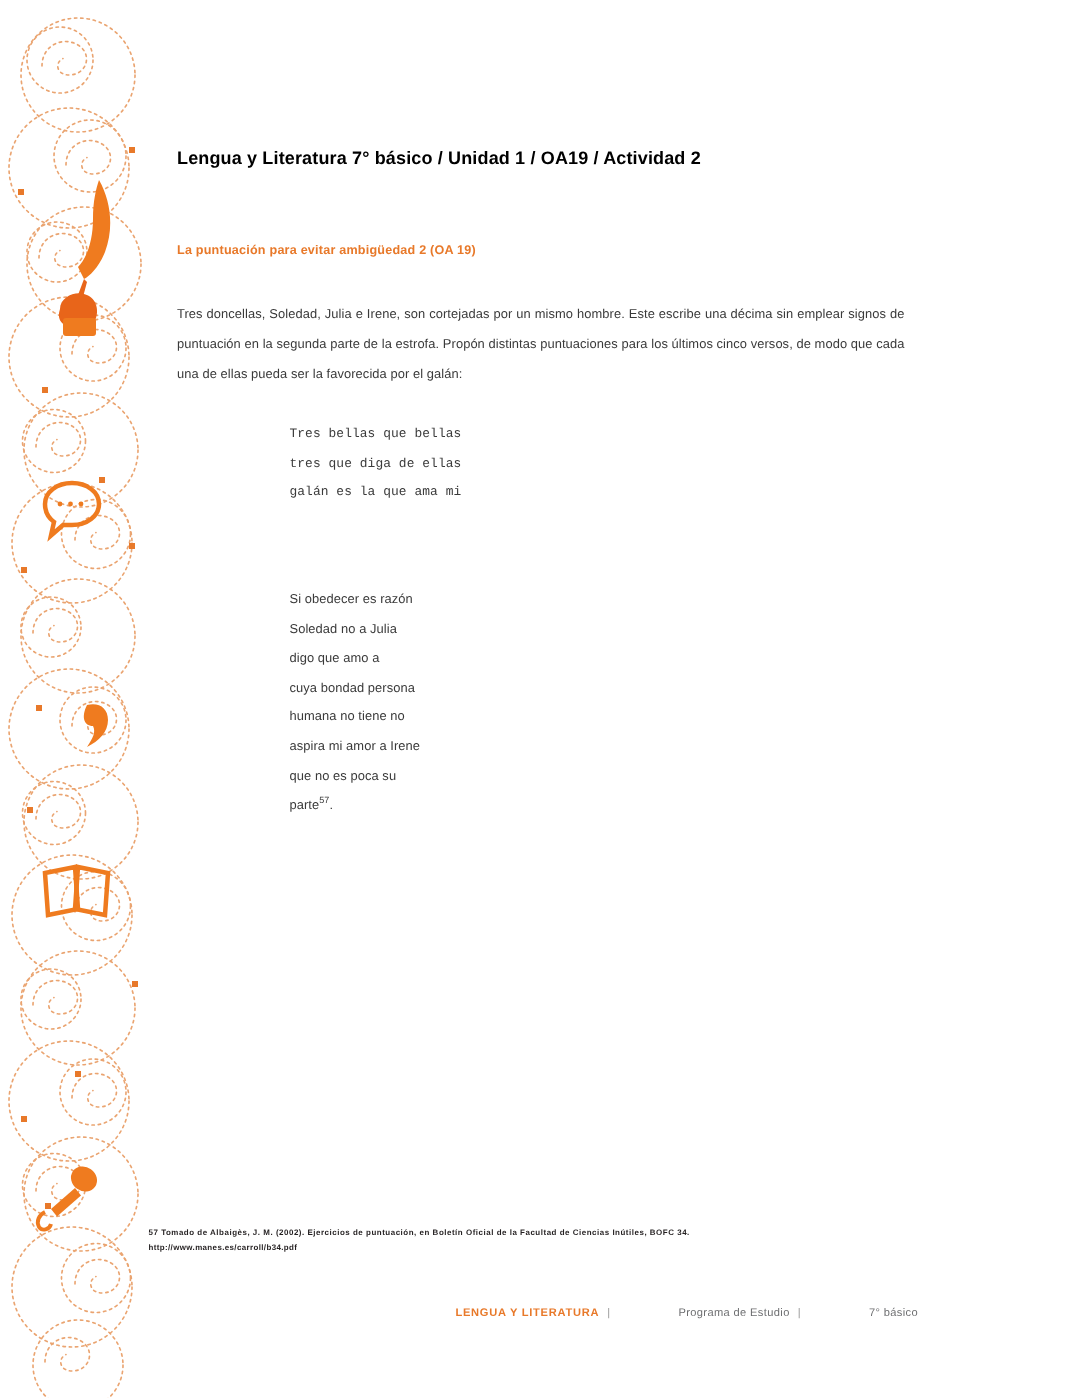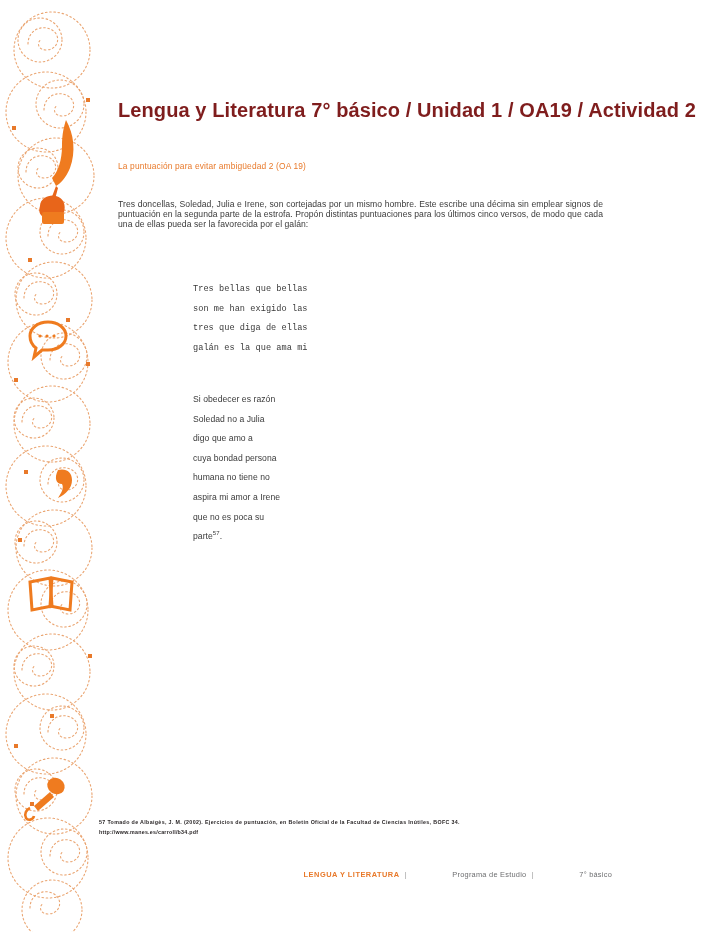--- a/index.html
+++ b/index.html
@@ -40,46 +40,46 @@
     left: 118px;
     top: 0;
     width: 500px;
   }
 
   .page-title {
     position: absolute;
     left: 0;
     top: 88px;
     width: 500px;
-    font-size: 20px;
+    font-size: 12px;
     line-height: 18px;
-    color: #7f1d1d;
+    color: #000000;
     letter-spacing: 0.1px;
     white-space: nowrap;
   }
 
   .subtitle {
     position: absolute;
     left: 0;
     top: 153px;
     width: 460px;
     font-size: 8.4px;
     line-height: 12px;
-    font-weight: normal;
+    font-weight: bold;
     color: #e8792a;
     letter-spacing: 0.15px;
   }
 
   .intro {
     position: absolute;
     left: 0;
     top: 186px;
     width: 485px;
     font-size: 8.6px;
-    line-height: 10px;
+    line-height: 20px;
     color: #3a3a3a;
     text-align: justify;
     letter-spacing: 0.05px;
     margin-top: 13px;
   }
 
   .poem {
     position: absolute;
     left: 75px;
     width: 160px;
@@ -258,21 +258,20 @@
   <div class="content">
 
     <h1 class="page-title">Lengua y Literatura 7° básico / Unidad 1 / OA19 / Actividad 2</h1>
 
     <h2 class="subtitle">La puntuación para evitar ambigüedad 2 (OA 19)</h2>
 
     <p class="intro">Tres doncellas, Soledad, Julia e Irene, son cortejadas por un mismo hombre. Este escribe una décima sin emplear signos de puntuación en la segunda parte de la estrofa. Propón distintas puntuaciones para los últimos cinco versos, de modo que cada una de ellas pueda ser la favorecida por el galán:</p>
 
     <div class="poem poem-1">
       <span class="verse">Tres bellas que bellas</span>
-      <span class="verse">son me han exigido las</span>
       <span class="verse">tres que diga de ellas</span>
       <span class="verse">galán es la que ama mi</span>
     </div>
 
     <div class="poem poem-2">
       <span class="verse">Si obedecer es razón</span>
       <span class="verse">Soledad no a Julia</span>
       <span class="verse">digo que amo a</span>
       <span class="verse">cuya bondad persona</span>
       <span class="verse">humana no tiene no</span>

